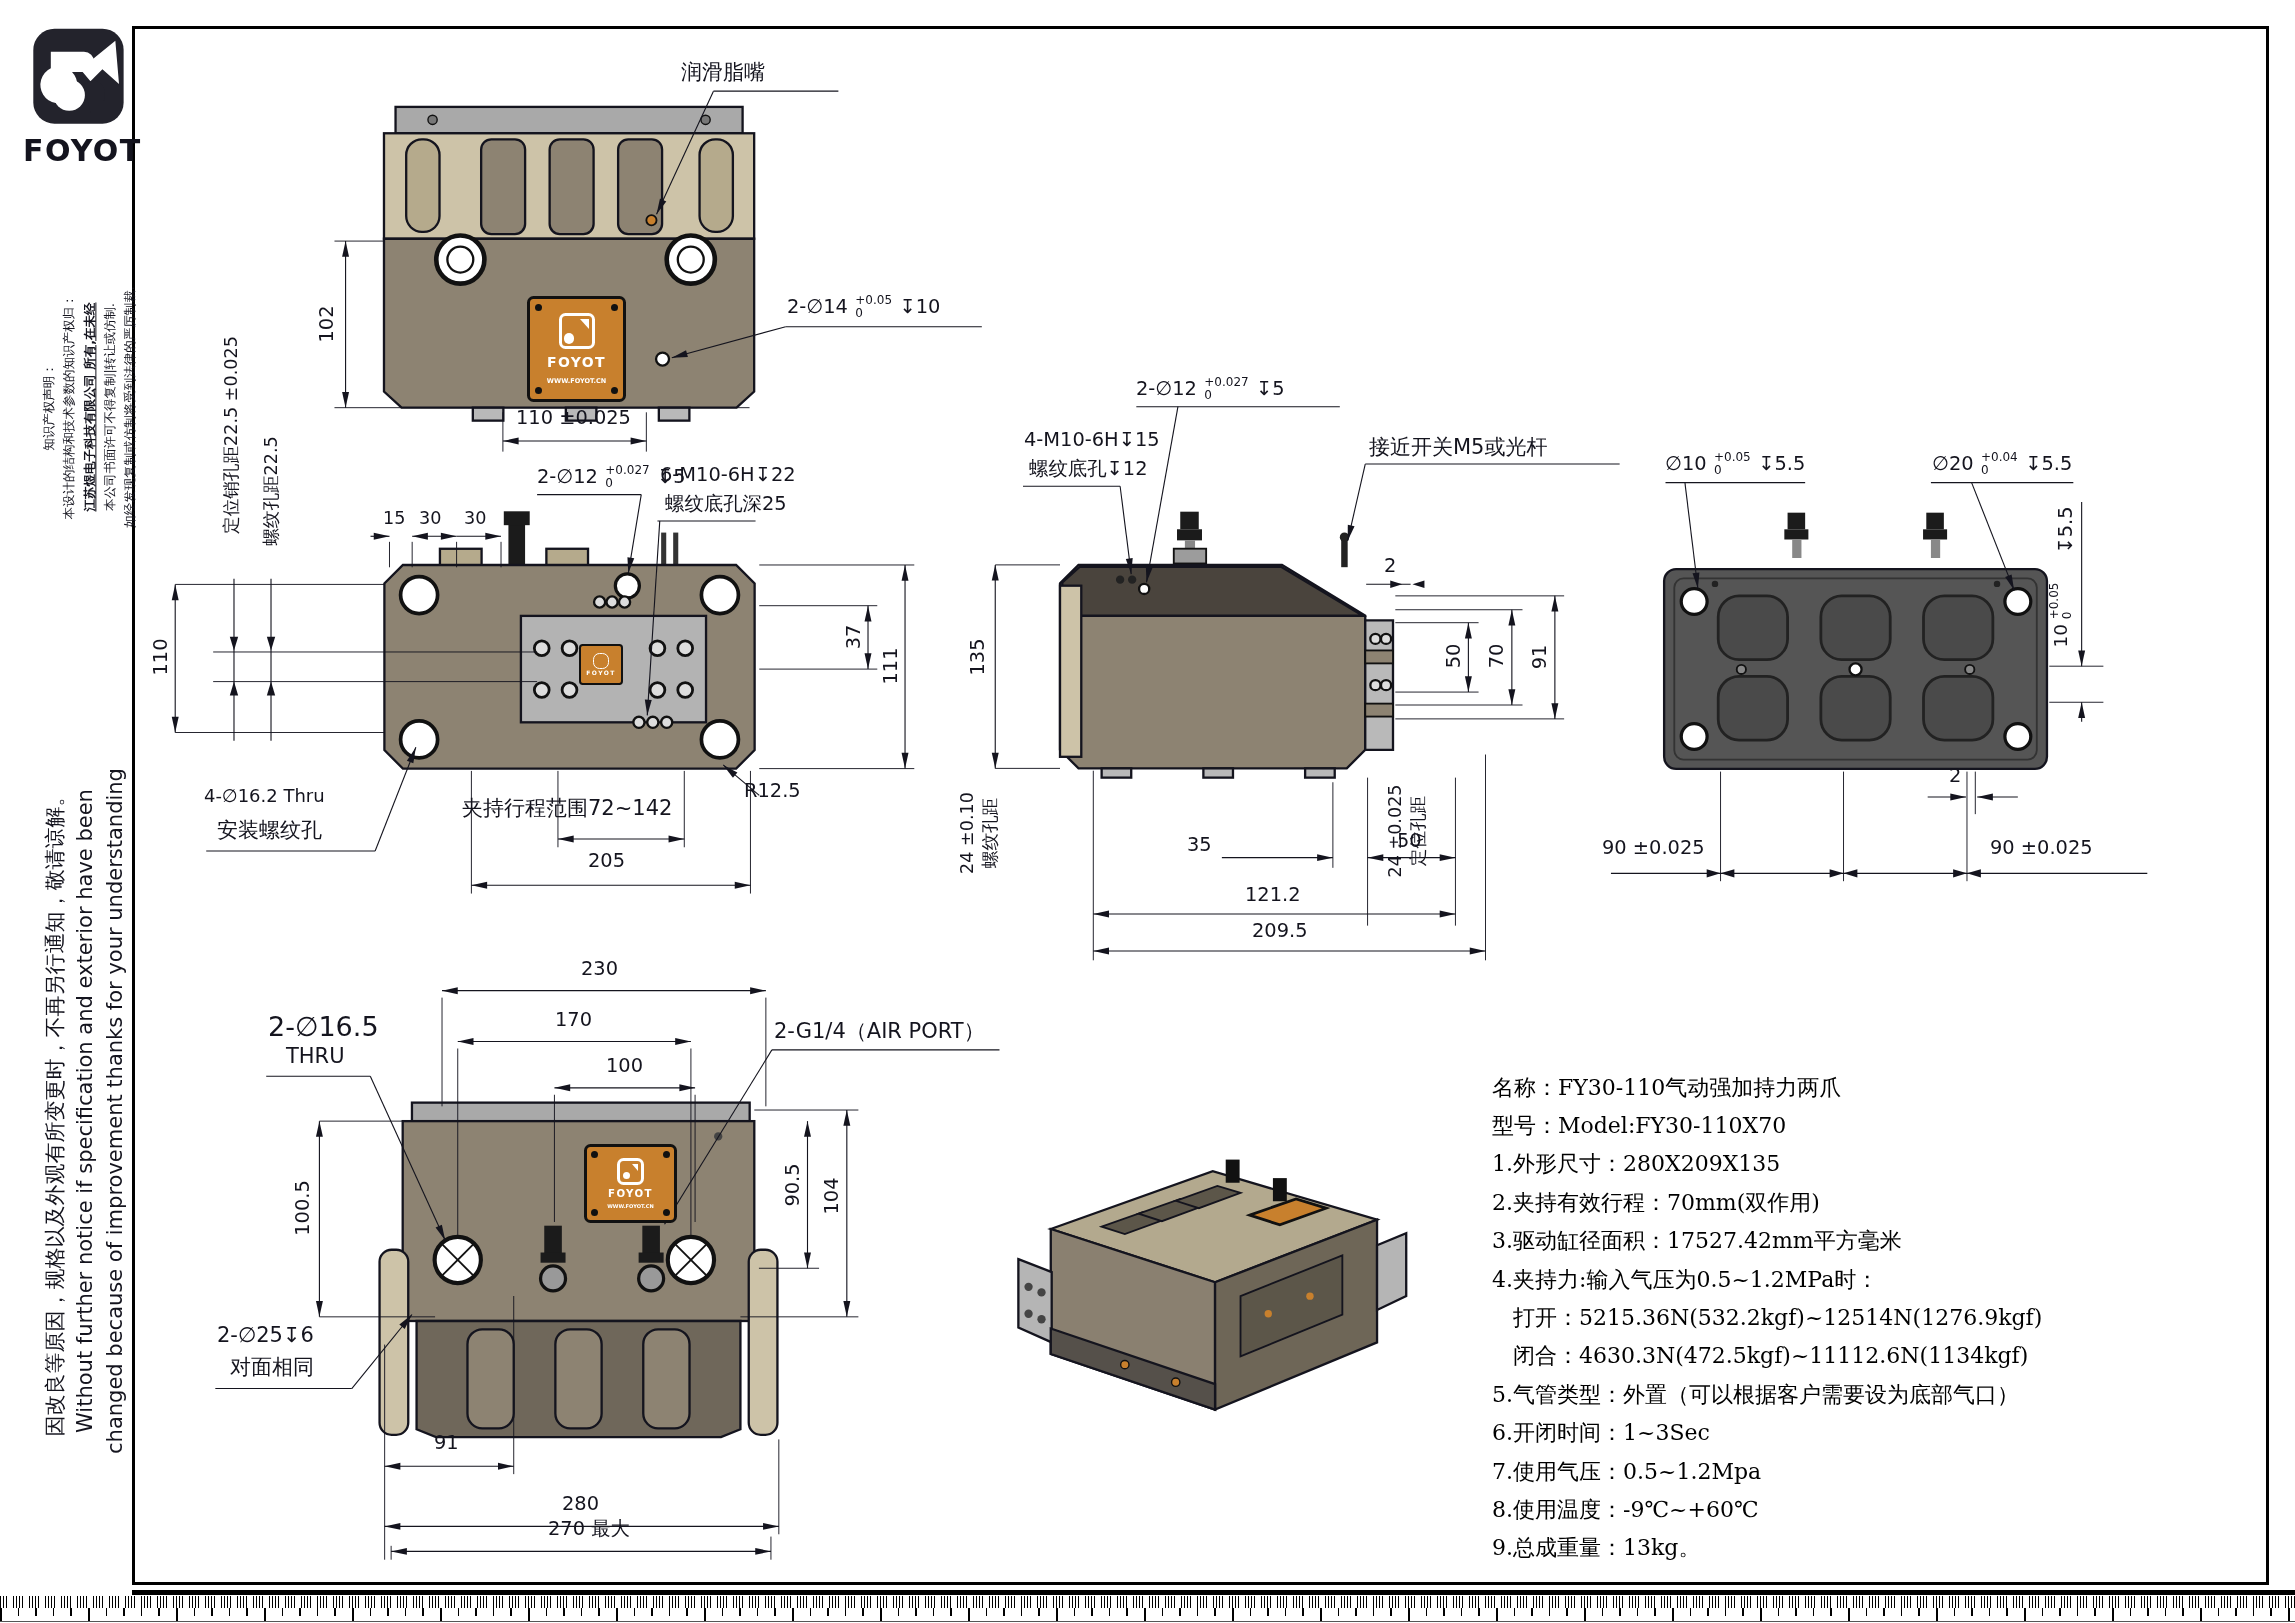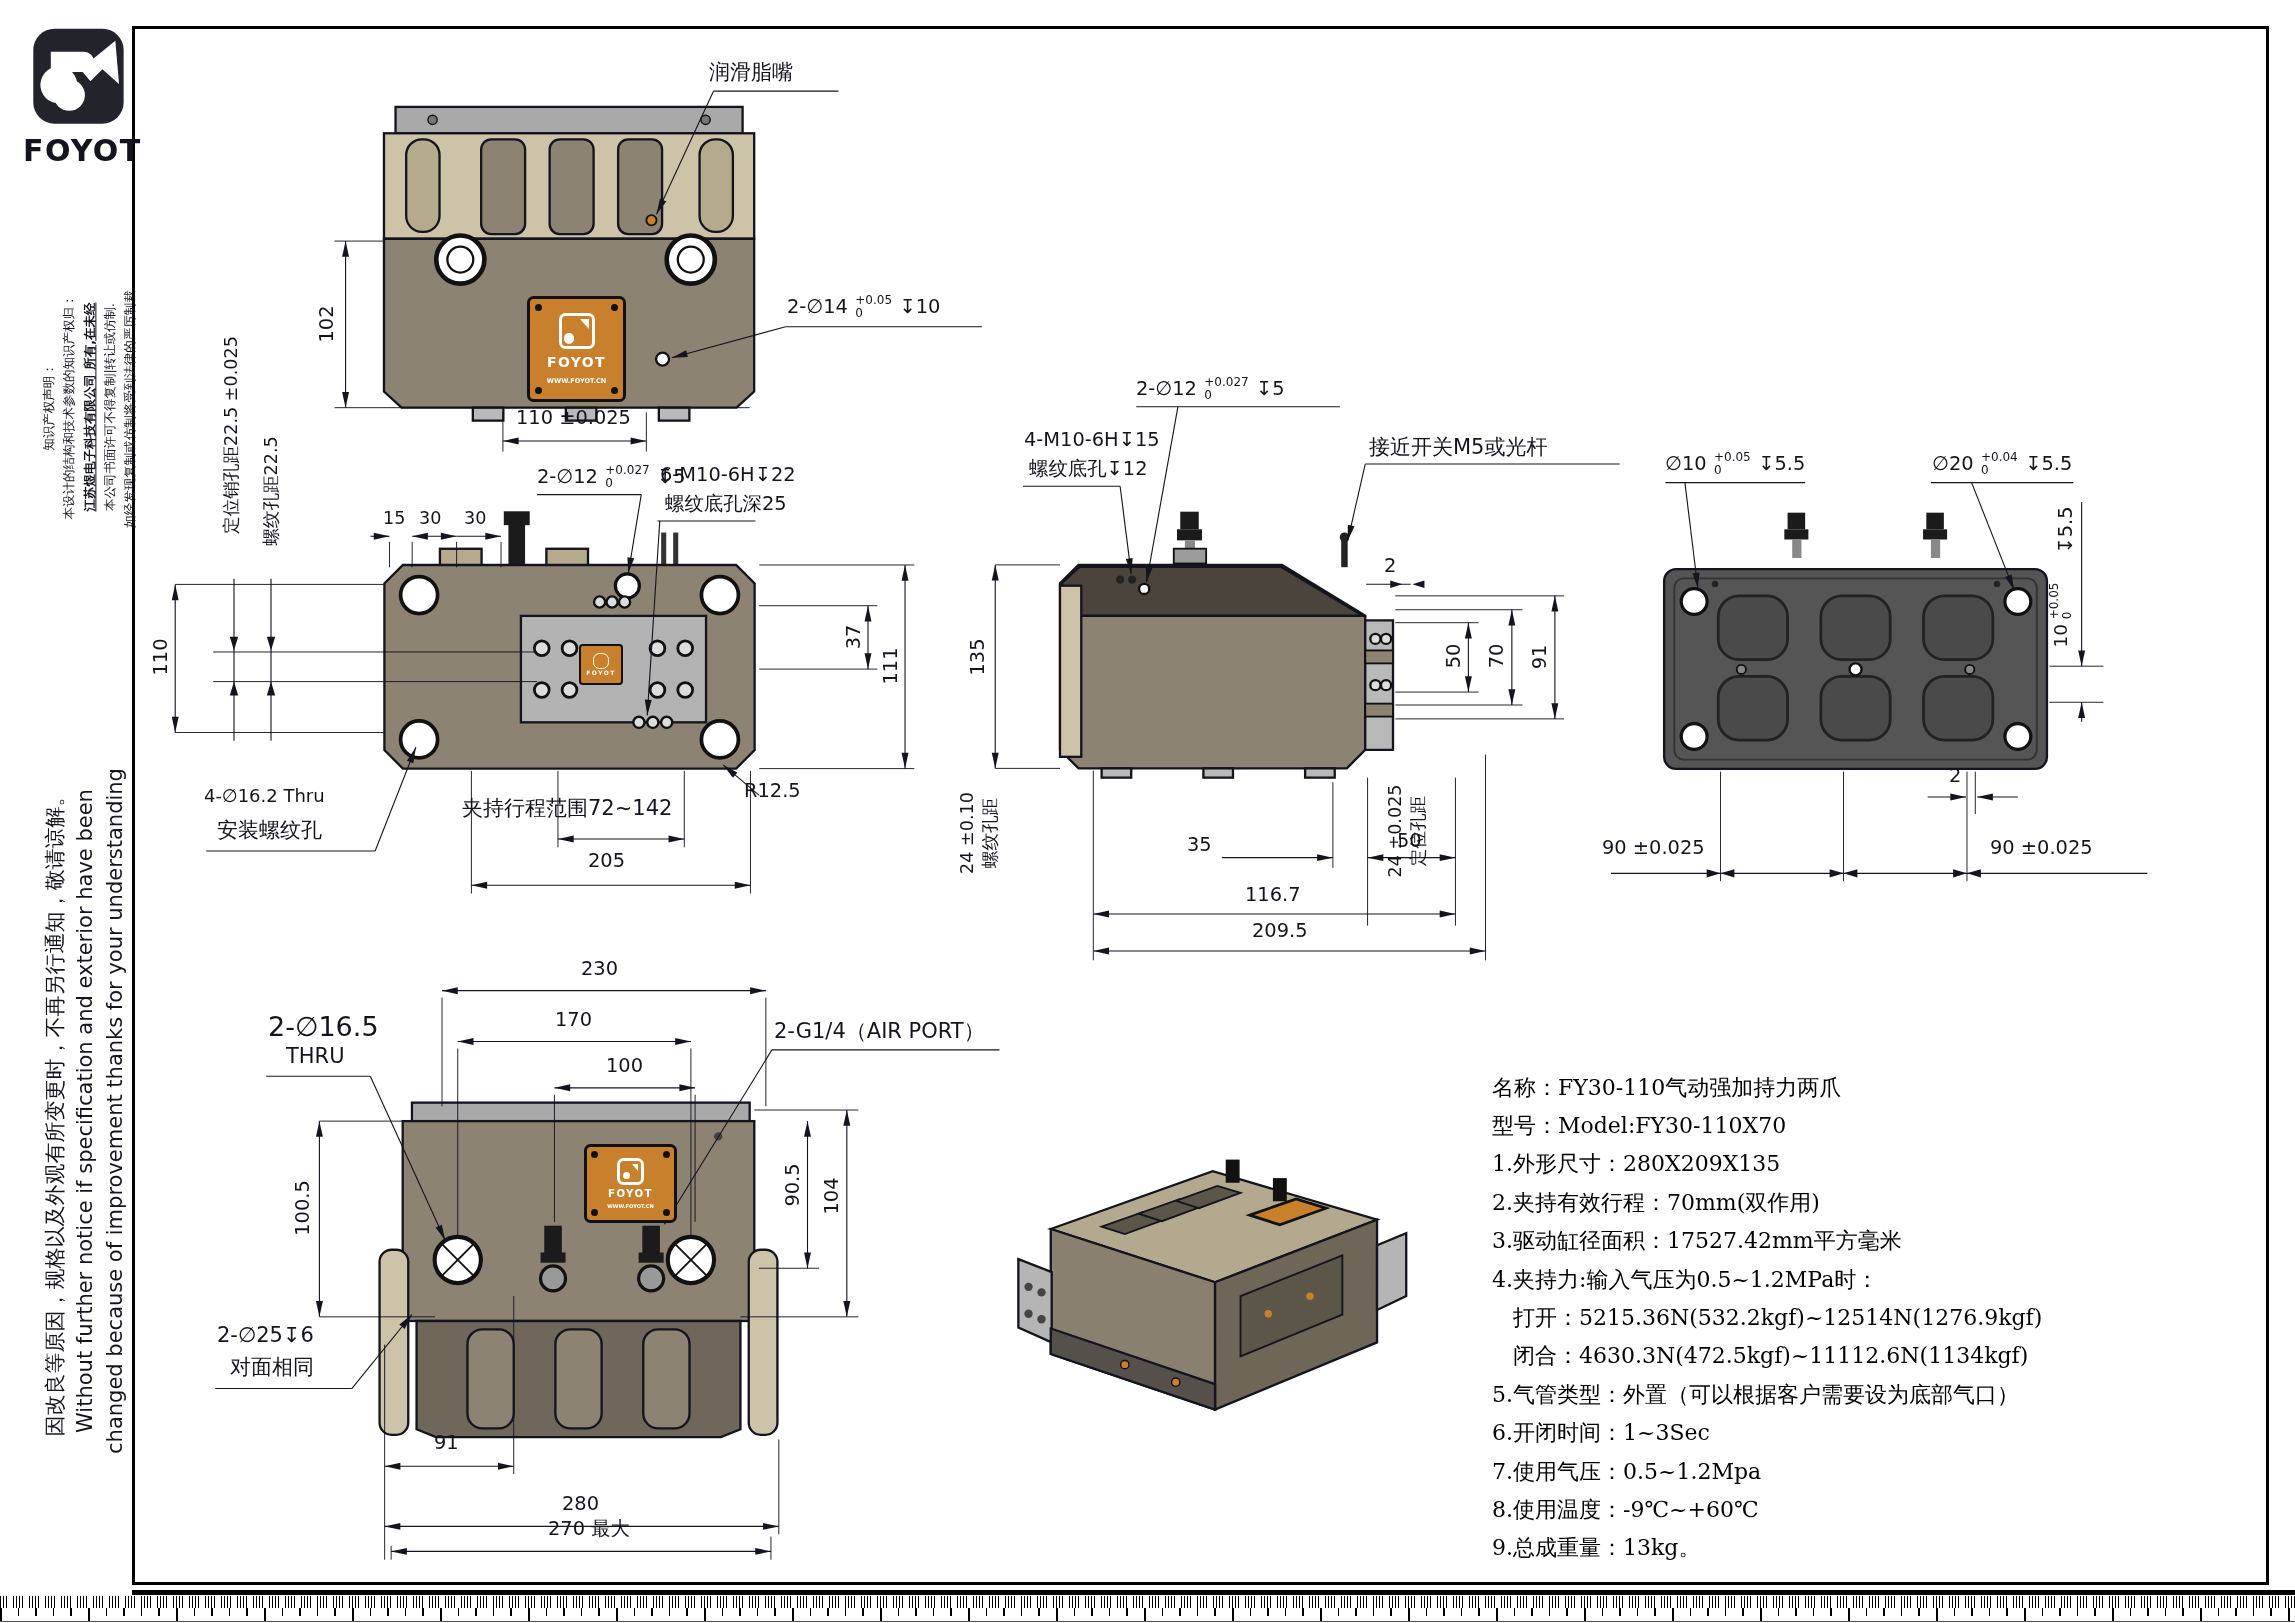--- a/index.html
+++ b/index.html
@@ -120,21 +120,21 @@
     <span class="corner" style="right:4.6px;bottom:4.6px"></span>
   <span class="mono" style="width:30px;height:30px;margin-bottom:4.6px">
       <i></i>
       <b></b>
     </span>
   <span class="brand" style="font-size:14px">FOYOT</span>
   <span class="url" style="font-size:6.5px;margin-top:6.5px">WWW.FOYOT.CN</span>
 </div>
 <div class="vlbl" style="left:326px;top:324px">102</div>
 <div class="lbl" style="left:516px;top:408px">110 ±0.025</div>
-<div class="lbl" style="left:709px;top:61px;font-size:21px">润滑脂嘴</div>
+<div class="lbl" style="left:681px;top:61px;font-size:21px">润滑脂嘴</div>
 <div class="lbl row" style="left:787px;top:294px">
   <span>2-∅14</span>
   <span class="tol">
       <span>+0.05</span>
       <span>0</span>
     </span>
   <span>↧10</span>
 </div>
 
 <svg class="abs" style="left:153px;top:278px" width="796" height="648" viewBox="330 600 1720 1400">
@@ -304,21 +304,21 @@
 </div>
 <div class="lbl" style="left:1024px;top:430px">4-M10-6H↧15</div>
 <div class="lbl" style="left:1029px;top:459px">螺纹底孔↧12</div>
 <div class="lbl" style="left:1369px;top:436px;font-size:21px">接近开关M5或光杆</div>
 <div class="lbl" style="left:1384px;top:556px">2</div>
 <div class="vlbl" style="left:1453px;top:656px">50</div>
 <div class="vlbl" style="left:1496px;top:656px">70</div>
 <div class="vlbl" style="left:1539px;top:657px">91</div>
 <div class="lbl" style="left:1187px;top:835px">35</div>
 <div class="lbl" style="left:1397px;top:831px">50</div>
-<div class="lb l" style="position:absolute;left:1245px;top:883px;font-size:19.4px">116.7</div>
+<div class="lb l" style="position:absolute;left:1245px;top:883px;font-size:19.4px">121.2</div>
 <div class="lbl" style="left:1252px;top:921px">209.5</div>
 <div class="vblock" style="left:979px;top:833px;font-size:17.6px">
   <div>24 ±0.10</div>
     <div>螺纹孔距</div>
 </div>
 <div class="vblock" style="left:1407px;top:831px;font-size:17.6px">
   <div>24 ±0.025</div>
     <div>定位孔距</div>
 </div>
 

